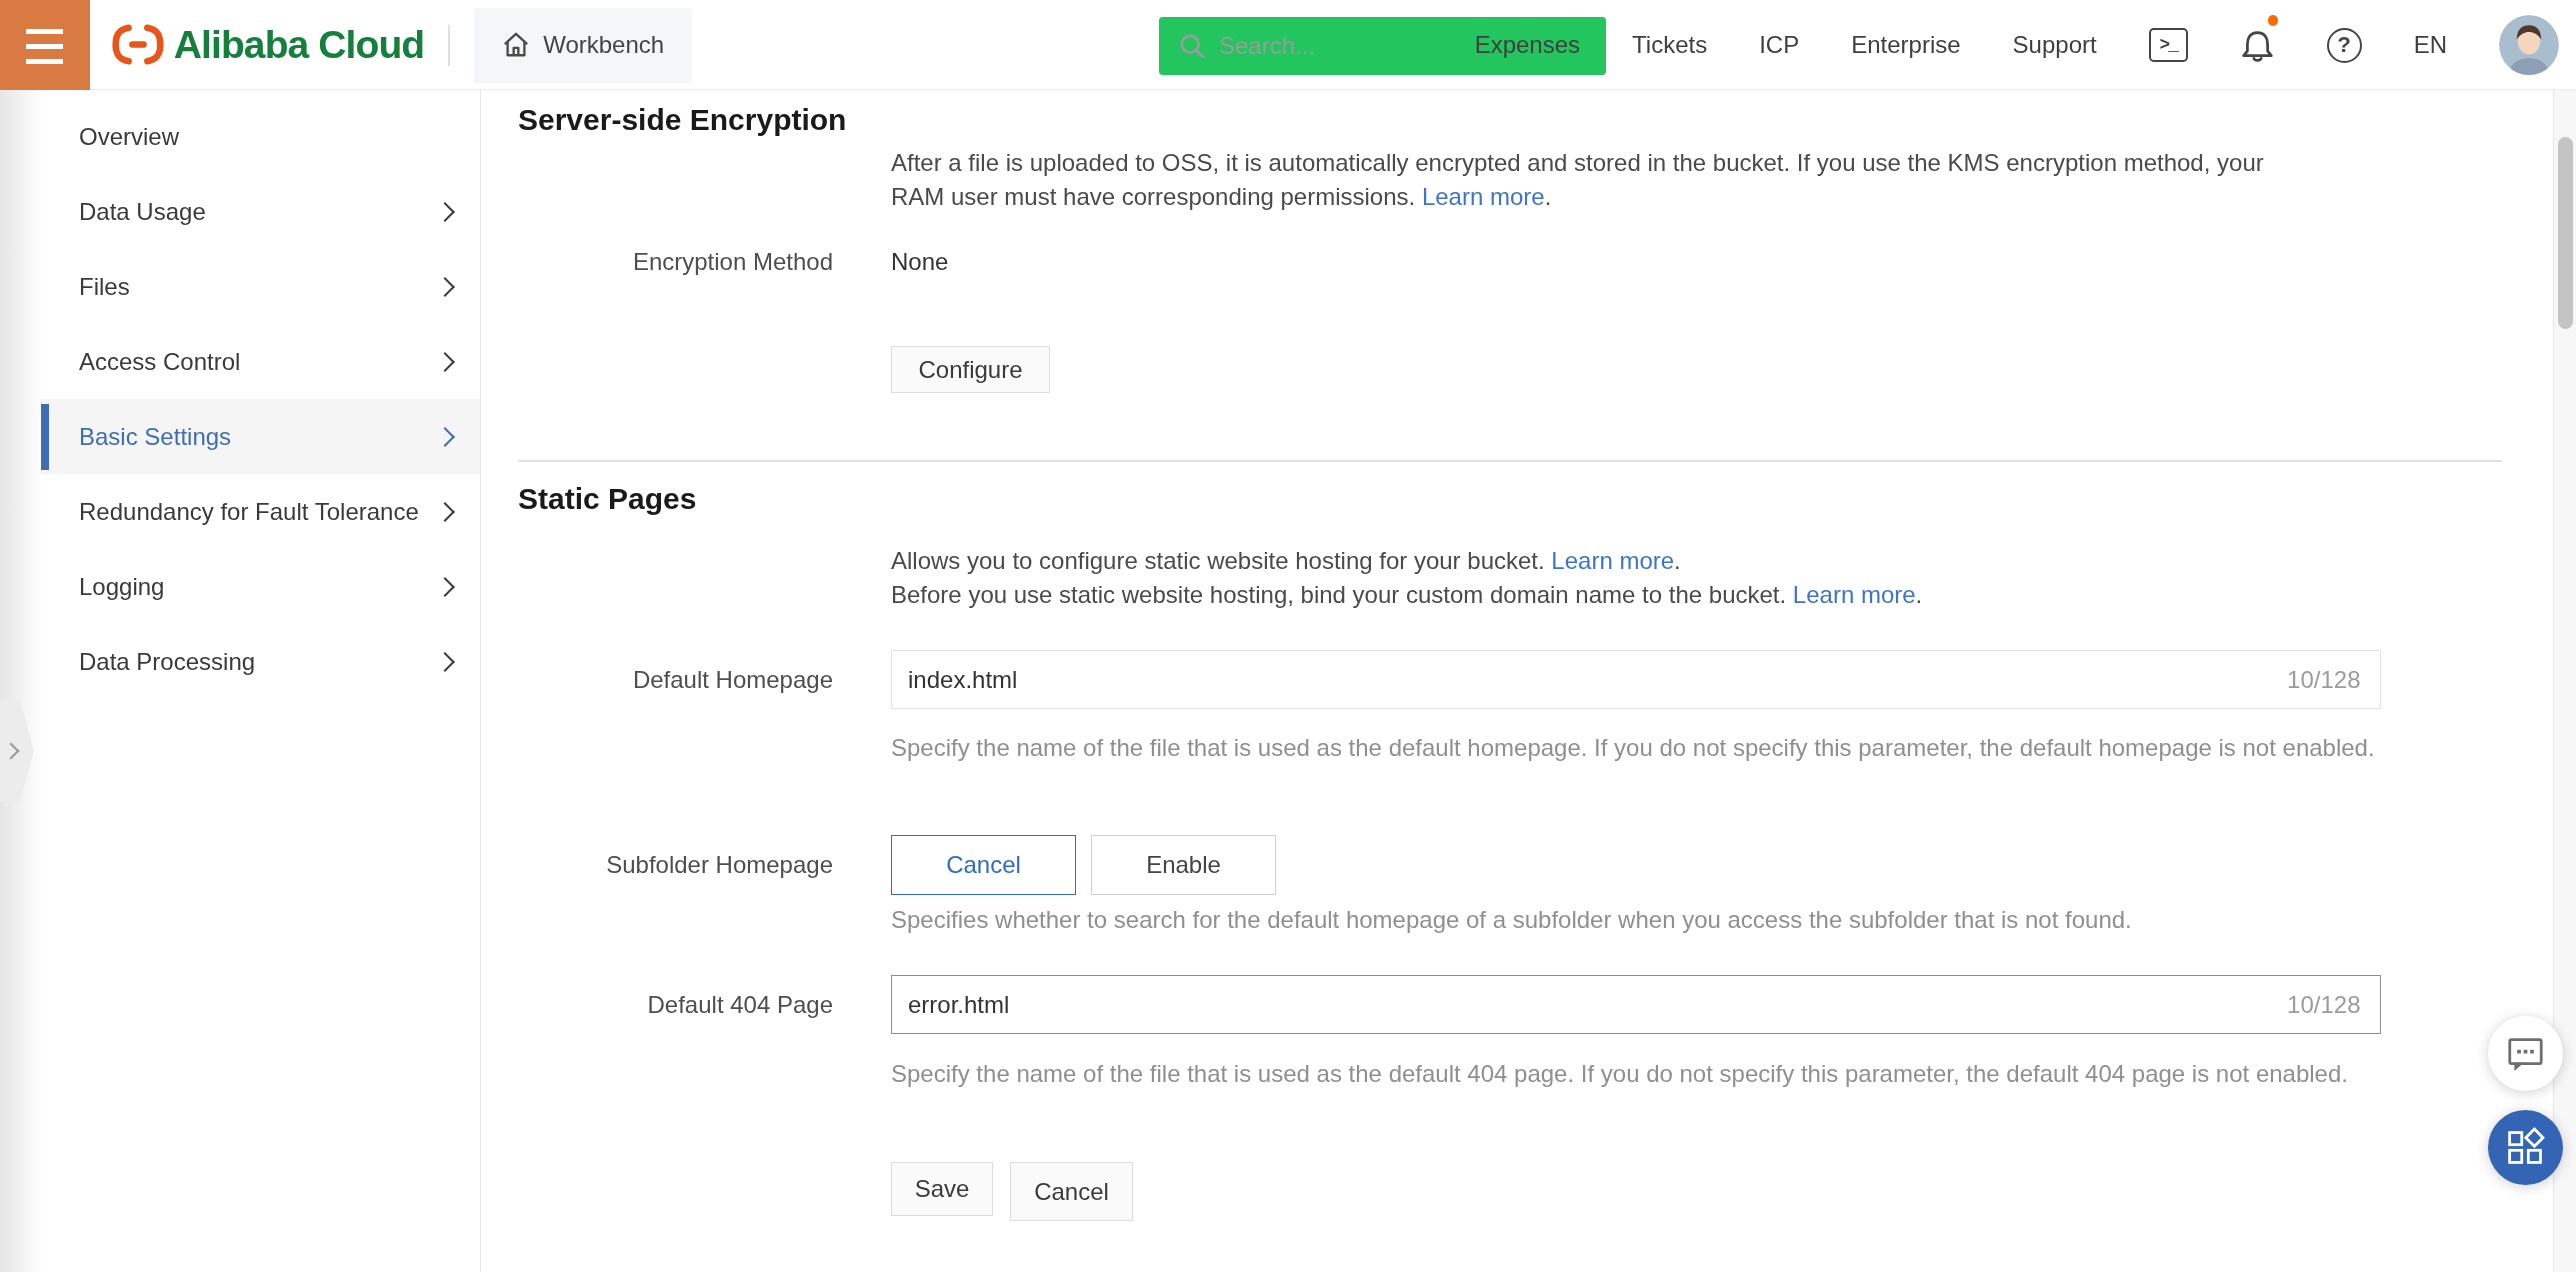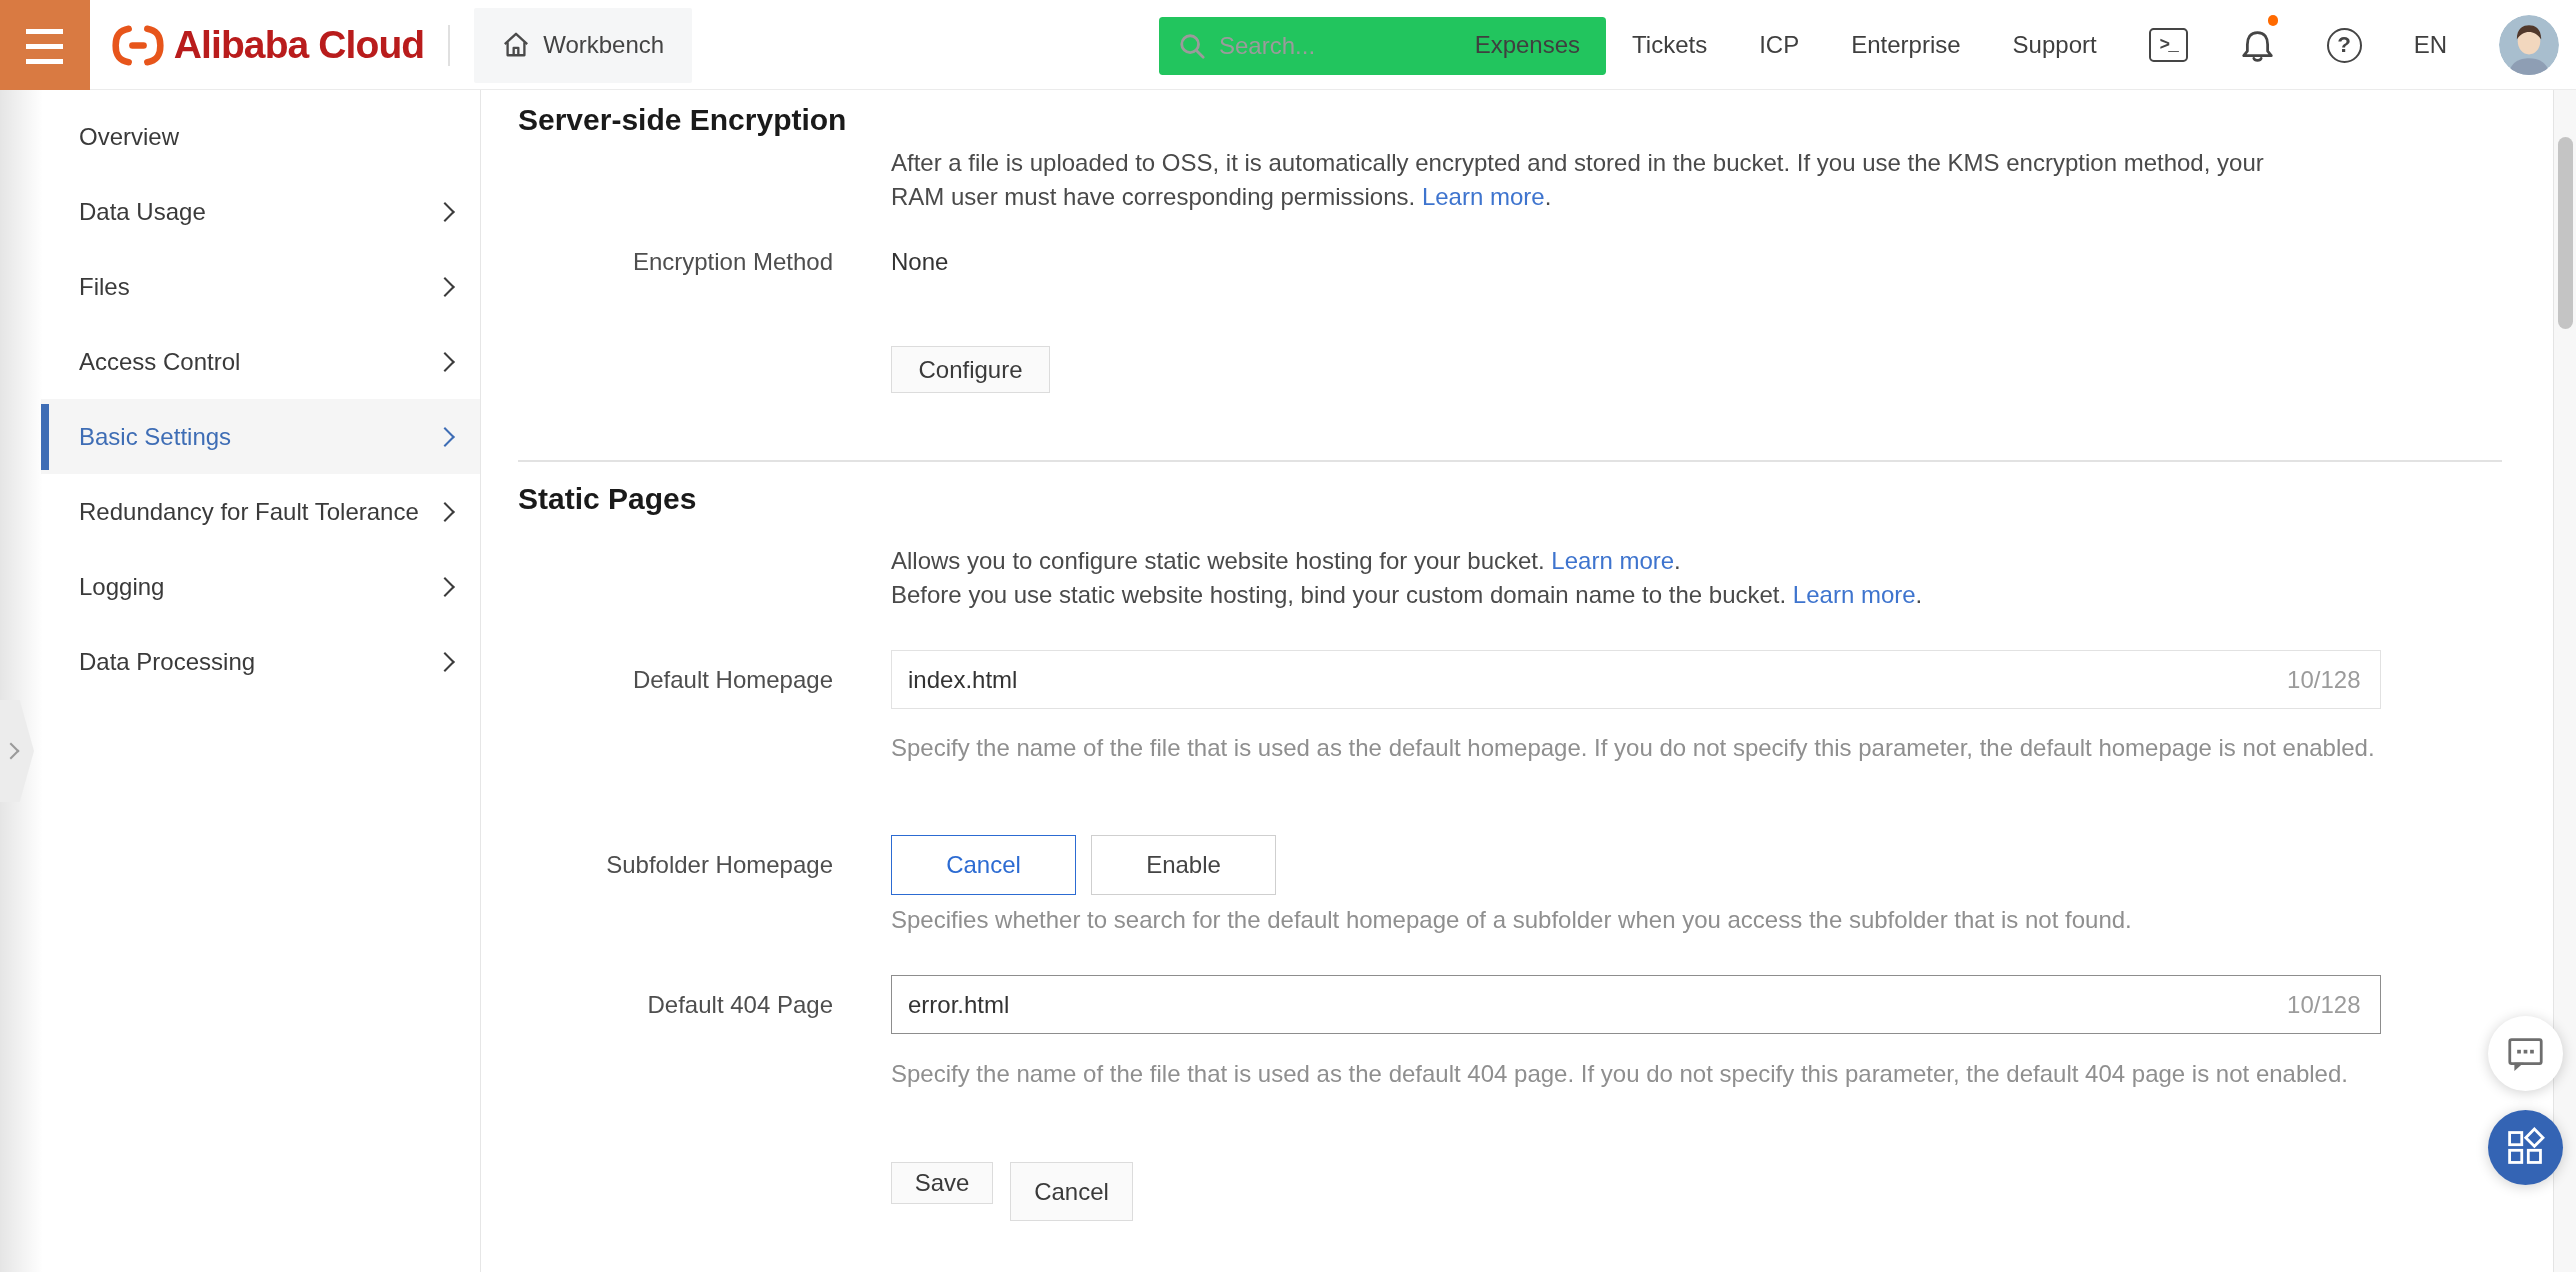--- a/index.html
+++ b/index.html
@@ -6,21 +6,21 @@
   html,body { width:2576px; height:1272px; }
   body { font-family:"Liberation Sans","DejaVu Sans",sans-serif; background:#ffffff; overflow:hidden; }
   .page { position:relative; width:2576px; height:1272px; background:#fff; }
 
   
   .navbar { position:absolute; top:0; left:0; width:100%; height:90px; background:#fff; border-bottom:1.9px solid #ebebeb; z-index:50; }
   .hamburger { position:absolute; left:0; top:0; width:90px; height:90px; background:#D97A42; cursor:pointer; }
   .hamburger span { position:absolute; left:26px; width:37px; height:4.7px; background:#fff; }
   .hamburger span:nth-child(1){ top:29px; } .hamburger span:nth-child(2){ top:44px; } .hamburger span:nth-child(3){ top:59px; }
   .nav-left { position:absolute; left:90px; top:0; height:90px; display:flex; align-items:center; }
-  .brand { display:flex; align-items:center; margin-left:20.5px; color:#b91c1c; }
+  .brand { display:flex; align-items:flex-start; margin-left:20.5px; color:#15803d; }
   .brand-text { font-size:39px; font-weight:700; letter-spacing:-0.9px; margin-left:9.3px; white-space:nowrap; }
   .nav-sep { width:1.9px; height:41px; background:#e0e0e0; margin:0 24px; }
   .workbench { display:flex; align-items:center; gap:13px; height:75px; padding:0 28px; background:#f5f6f7; border-radius:1.9px; font-size:24px; color:#444; cursor:pointer; }
   .nav-search { position:absolute; left:1159px; top:17px; width:447px; height:58px; background:#22c55e; border-radius:3.7px; }
   .nav-search input { position:absolute; left:60px; top:0; width:373px; height:58px; border:none; background:transparent; outline:none; font-size:24px; color:#555; font-family:inherit; }
   .nav-search input::placeholder { color:#9b9b9b; }
   .nav-search .mag { position:absolute; left:18.6px; top:15px; }
   .nav-right { position:absolute; right:17px; top:0; height:90px; display:flex; align-items:center; gap:52px; }
   .nav-link { font-size:24px; color:#3f3f3f; white-space:nowrap; cursor:pointer; }
   .icon-btn { position:relative; display:flex; align-items:center; justify-content:center; cursor:pointer; }
@@ -226,21 +226,21 @@
         <input type="text" value="error.html" style="">
         <span class="char-count">10/128</span>
       </div>
       <div class="helper" style="top:967px;">
         <span class="line">Specify the name of the file that is used as the default 404 page. If you do not specify this parameter, the default 404 page is not</span>
         <span class="line">enabled.</span>
       </div>
     </div>
 
     <div class="actions" style="top:1072px;">
-      <button class="btn" style="width:102px; height:42px;">Save</button>
+      <button class="btn" style="width:102px; height:54px;">Save</button>
       <button class="btn" style="width:123px; height:59px;">Cancel</button>
     </div>
   </div>
 
   <div class="scroll-track">
     <div class="scroll-thumb"></div>
   </div>
 
   <div class="float-btn float-chat">
     <svg width="39" height="37" viewBox="0 0 42 40" fill="none">

